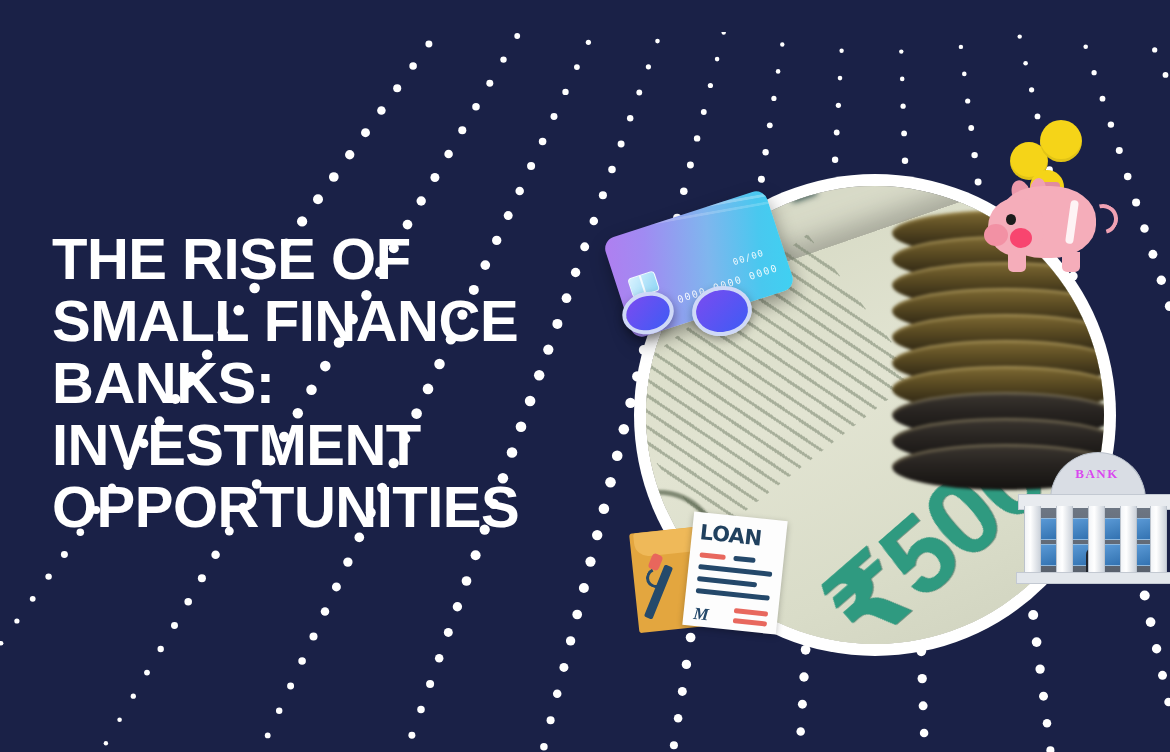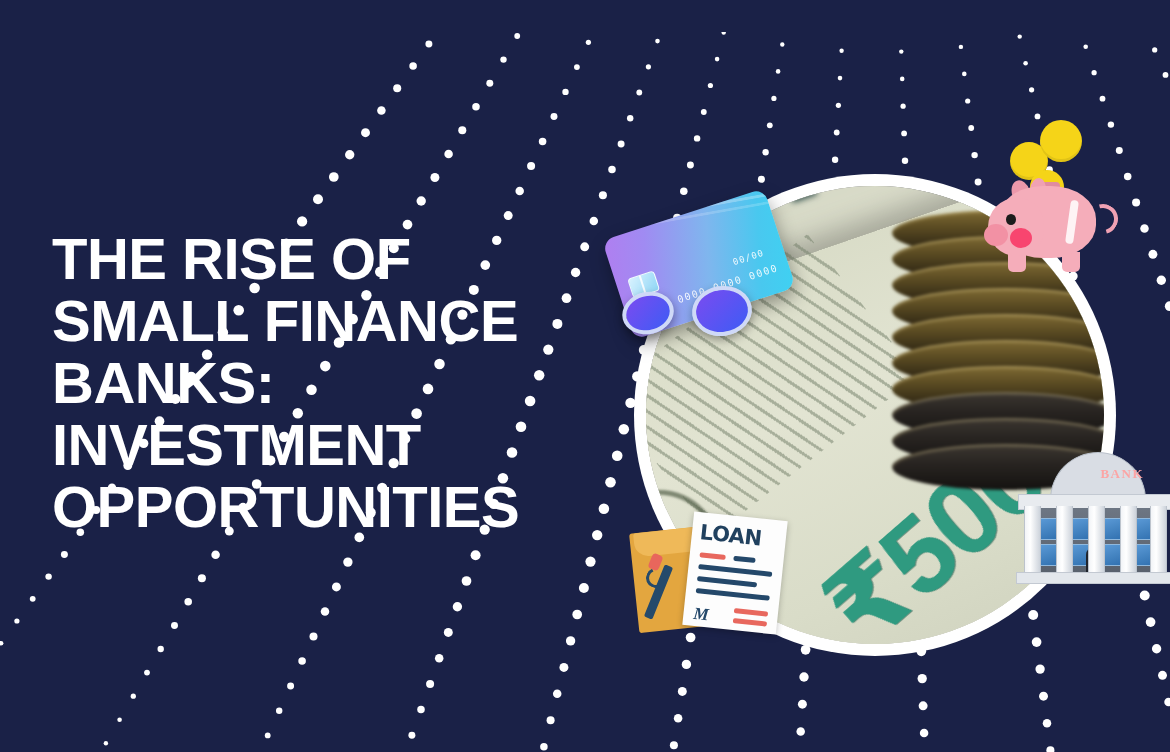--- a/index.html
+++ b/index.html
@@ -201,23 +201,23 @@
     background:rgba(255,255,255,.85);transform:rotate(8deg);
   }
 
   
   .bank{position:absolute;left:1008px;top:420px;width:162px;height:132px;}
   .bank-pediment{
     position:absolute;left:42px;top:0;width:94px;height:46px;
     border-radius:48px 48px 0 0;background:#d9dde4;border:1px solid #b9c0ca;
   }
   .bank-name{
-    position:absolute;left:42px;top:14px;width:94px;text-align:right;
+    position:absolute;left:42px;top:14px;width:94px;text-align:center;
     font-family:"Liberation Serif","DejaVu Serif",serif;font-weight:700;
-    font-size:13px;letter-spacing:1.5px;color:#fca5a5;
+    font-size:13px;letter-spacing:1.5px;color:#d946ef;
   }
   .bank-roof{
     position:absolute;left:10px;top:42px;width:152px;height:14px;background:#e8ebef;border:1px solid #c3c9d2;
   }
   .bank-body{
     position:absolute;left:16px;top:56px;width:140px;height:64px;
     background:linear-gradient(180deg,#6d7683 0%,#59616d 100%);
   }
   .bank-col{
     position:absolute;top:54px;width:15px;height:68px;

